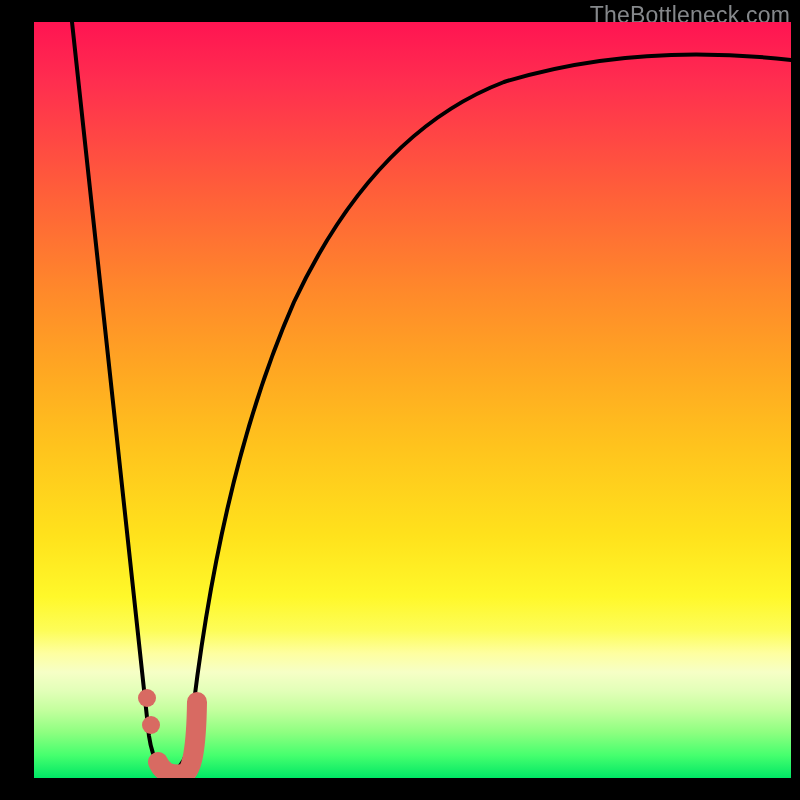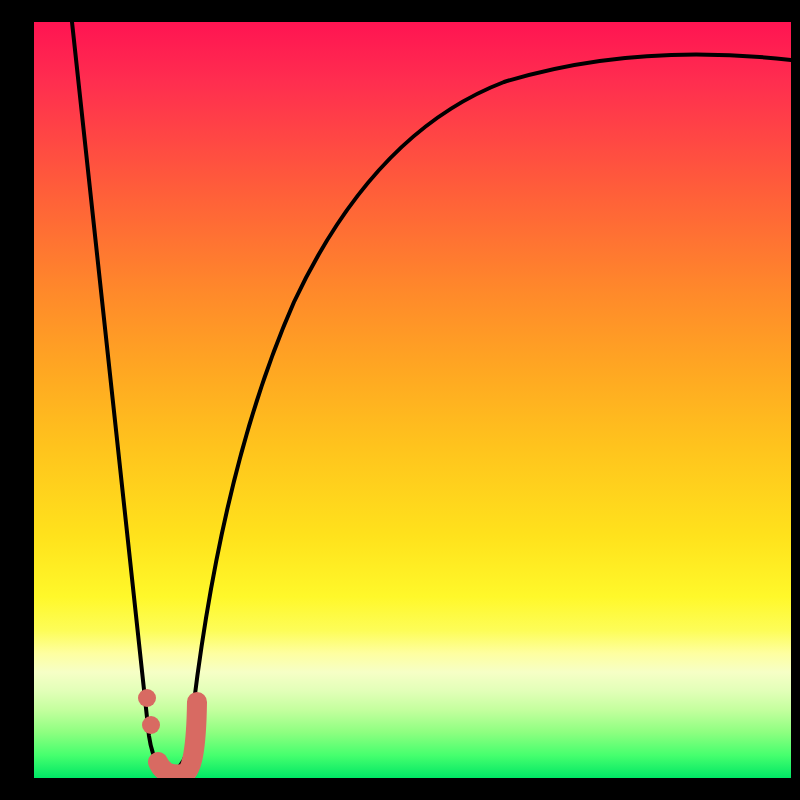--- a/index.html
+++ b/index.html
@@ -48,20 +48,21 @@
   svg.curves {
     position: absolute;
     left: 0; top: 0;
     width: 757px; height: 756px;
   }
 </style>
 </head>
 <body>
 
 <div class="frame">
+  <div class="watermark">TheBottleneck.com</div>
   <div class="plot-area">
     <svg class="curves" viewBox="0 0 757 756">
       <path fill="none" stroke="#000000" stroke-width="4" stroke-linecap="round" d="M 38 0 L 115 714 Q 120 748 136 748 Q 152 748 156 714"></path>
       <path fill="none" stroke="#000" stroke-width="4" stroke-linecap="round" d="M 156 714 Q 185 450 260 280 Q 340 110 470 60 Q 600 20 757 38"></path>
       <path fill="none" stroke="#d86a62" stroke-width="20" stroke-linecap="round" stroke-linejoin="round" d="M 124 740 Q 130 755 150 752 Q 162 749 163 680"></path>
       <circle cy="676" r="9" fill="#d86a62" cx="113"></circle>
       <circle cy="703" r="9" fill="#d86a62" cx="117"></circle>
     </svg>
   </div>
 </div>

